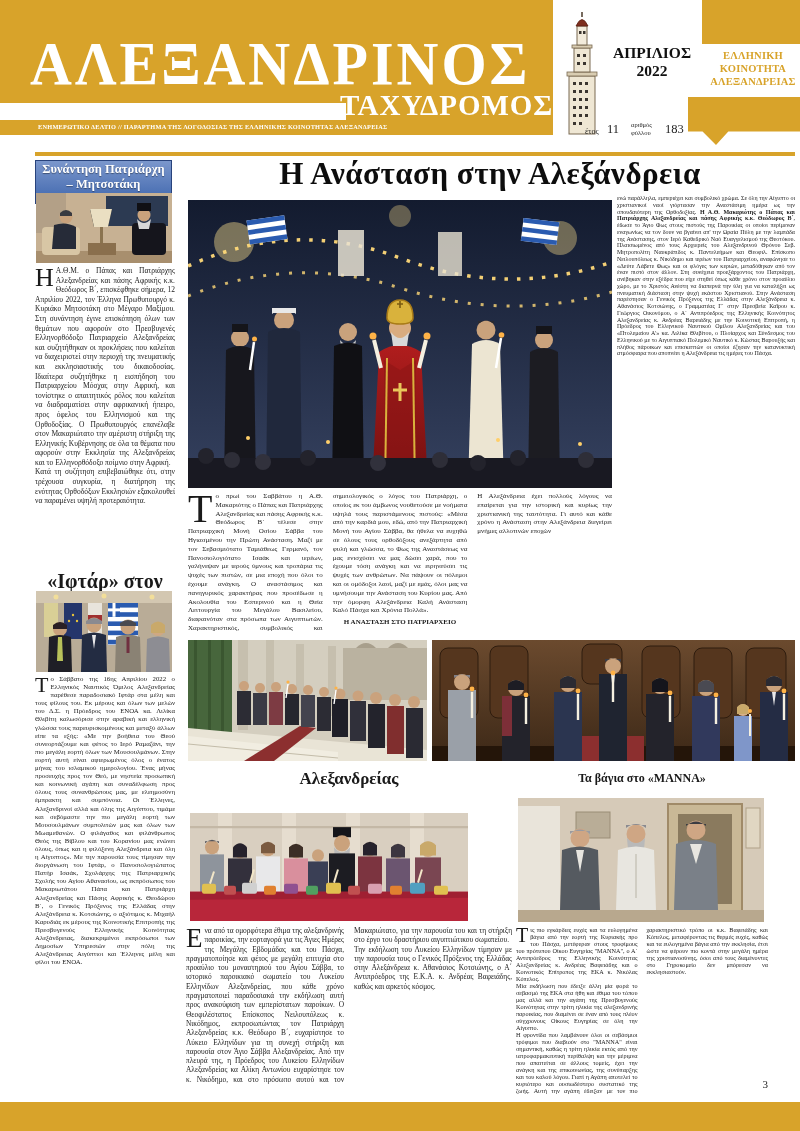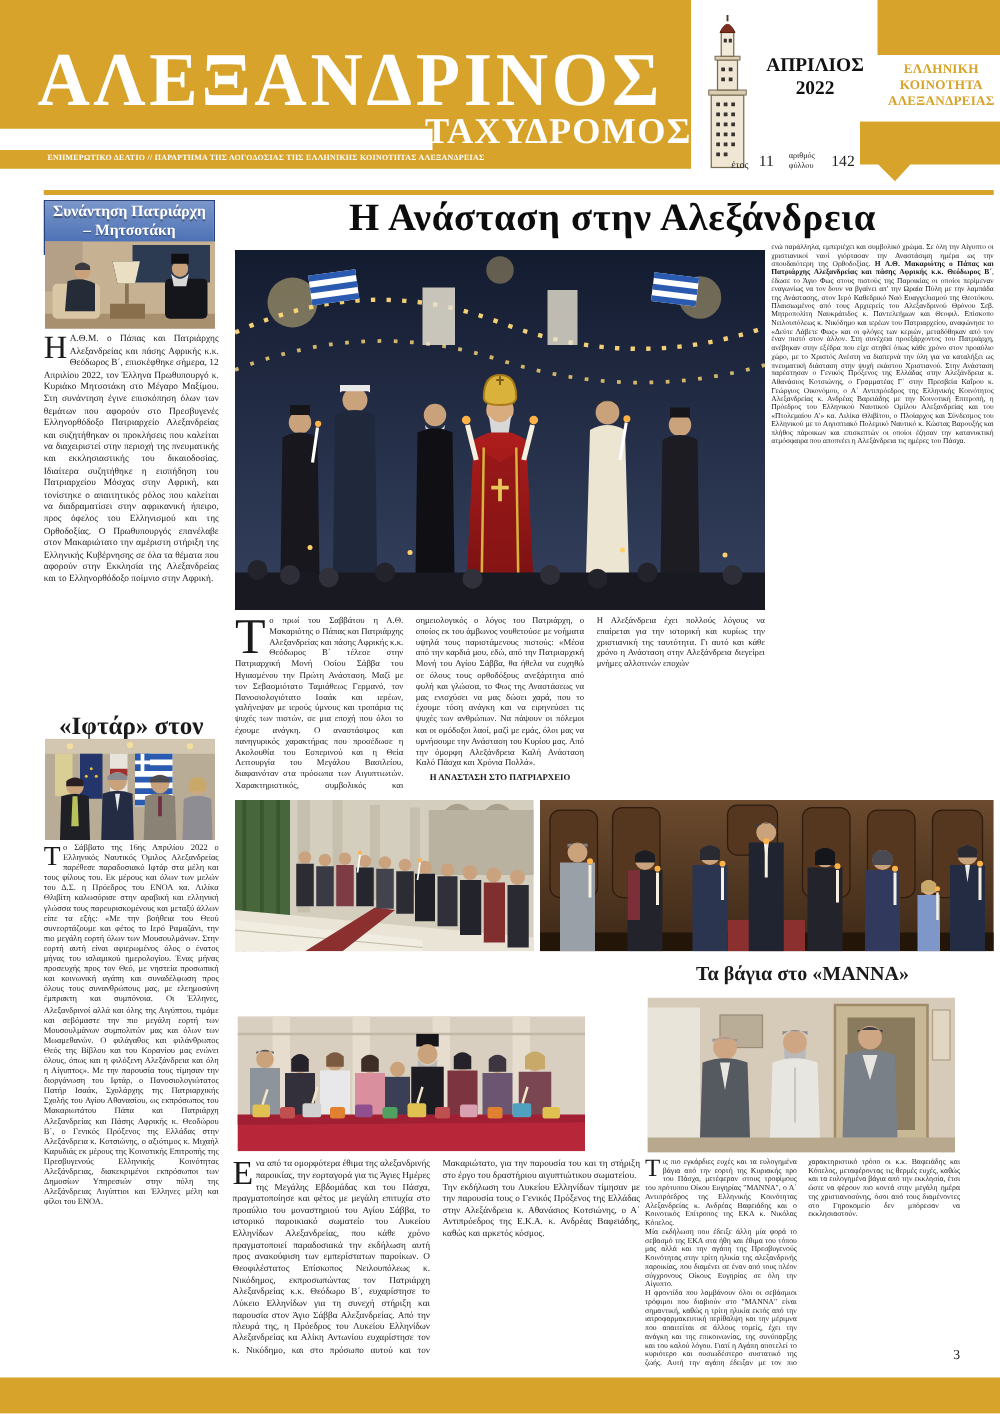--- a/index.html
+++ b/index.html
@@ -62,21 +62,21 @@
   .rightcol{left:617px;top:195px;width:178px;height:440px;font-size:6px;line-height:6.75px;
             text-align:justify;overflow:hidden;}
 
   
   .eort-title{left:186px;top:769px;width:326px;text-align:center;font-weight:bold;
               font-size:17px;line-height:20px;}
   .photo-eort{left:190px;top:813px;width:278px;height:108px;}
   .eort-text{left:186px;top:926px;width:326px;height:164px;font-size:7.4px;line-height:9.3px;
              text-align:justify;column-count:2;column-gap:10px;column-fill:auto;overflow:hidden;}
   .eort-text .dc{font-size:27px;line-height:22px;}
-  .manna-title{left:516px;top:771px;width:252px;text-align:center;font-weight:bold;font-size:16px;}
+  .manna-title{left:516px;top:771px;width:252px;text-align:center;font-weight:bold;font-size:12px;}
   .photo-manna{left:518px;top:798px;width:246px;height:124px;}
   .manna-text{left:516px;top:926px;width:252px;height:168px;font-size:6.2px;line-height:7px;
               text-align:justify;column-count:2;column-gap:9px;column-fill:auto;overflow:hidden;}
   .manna-text .dc{font-size:20px;line-height:16px;}
 
   .page-num{left:740px;top:1078px;width:28px;text-align:right;font-size:11px;color:#222;}
   .gold-footer{left:0;top:1102px;width:800px;height:29px;background:#d8a32a;}
   b{font-weight:bold;}
 </style>
 </head>
@@ -129,21 +129,21 @@
     <div class="abs issue-month">
       <div>ΑΠΡΙΛΙΟΣ</div>
       <div>2022</div>
     </div>
     <div class="abs meta-etos-label">έτος</div>
     <div class="abs meta-etos-val">11</div>
     <div class="abs meta-issue-label">
       <div>αριθμός</div>
       <div>φύλλου</div>
     </div>
-    <div class="abs meta-issue-val">142</div>
+    <div class="abs meta-issue-val">183</div>
 
     <div class="abs org-goldtop"></div>
     <div class="abs org-name">
       <div>ΕΛΛΗΝΙΚΗ</div>
       <div>ΚΟΙΝΟΤΗΤΑ</div>
       <div>ΑΛΕΞΑΝΔΡΕΙΑΣ</div>
     </div>
     <div class="abs org-ribbon"></div>
   </header>
 
@@ -169,20 +169,21 @@
       <path d="M24 20 Q30 14 36 20 L36 23 L24 23 Z" fill="#3a3a40"></path>
       <path d="M18 32 Q30 28 40 34 L40 56 L16 56 Z" fill="#262b38"></path>
       <rect x="96" y="30" width="34" height="32" rx="4" fill="#15151c"></rect>
       <circle cx="108" cy="22" r="6.5" fill="#c9a27c"></circle>
       <path d="M101 26 Q108 34 115 26 L113 36 L103 36 Z" fill="#d8d8d8"></path>
       <rect x="101" y="10" width="14" height="8" fill="#101014"></rect>
     </svg>
 
     <div class="abs art1">
       <p><span class="dc">Η</span><span>Α.Θ.Μ. ο Πάπας και Πατριάρχης Αλεξανδρείας και πάσης Αφρικής κ.κ. Θεόδωρος Β΄, επισκέφθηκε σήμερα, 12 Απριλίου 2022, τον Έλληνα Πρωθυπουργό κ. Κυριάκο Μητσοτάκη στο Μέγαρο Μαξίμου. Στη συνάντηση έγινε επισκόπηση όλων των θεμάτων που αφορούν στο Πρεσβυγενές Ελληνορθόδοξο Πατριαρχείο Αλεξανδρείας και συζητήθηκαν οι προκλήσεις που καλείται να διαχειριστεί στην περιοχή της πνευματικής και εκκλησιαστικής του δικαιοδοσίας. Ιδιαίτερα συζητήθηκε η εισπήδηση του Πατριαρχείου Μόσχας στην Αφρική, και τονίστηκε ο απαιτητικός ρόλος που καλείται να διαδραματίσει στην αφρικανική ήπειρο, προς όφελος του Ελληνισμού και της Ορθοδοξίας. Ο Πρωθυπουργός επανέλαβε στον Μακαριώτατο την αμέριστη στήριξη της Ελληνικής Κυβέρνησης σε όλα τα θέματα που αφορούν στην Εκκλησία της Αλεξανδρείας και το Ελληνορθόδοξο ποίμνιο στην Αφρική.</span></p>
+      <p>Κατά τη συζήτηση επιβεβαιώθηκε ότι, στην τρέχουσα συγκυρία, η διατήρηση της ενότητας Ορθοδόξων Εκκλησιών εξακολουθεί να παραμένει υψηλή προτεραιότητα.</p>
     </div>
 
     <div class="abs iftar-title">«Ιφτάρ» στον ΕΝΟΑ</div>
 
     <svg class="abs photo photo-enoa" viewBox="0 0 136 81" preserveAspectRatio="none">
       <rect width="136" height="81" fill="#b9ac97"></rect>
       <rect y="0" width="136" height="12" fill="#d3c7b1"></rect>
       <circle cx="20" cy="6" r="2.5" fill="#f2de9a"></circle>
         <circle cx="68" cy="5" r="2.5" fill="#f2de9a"></circle>
         <circle cx="116" cy="6" r="2.5" fill="#f2de9a"></circle>
@@ -445,20 +446,21 @@
         <rect x="328" y="52" width="28" height="69" fill="#242c44"></rect>
           <polygon points="340,52 344,52 342,66" fill="#e8e8ea"></polygon>
         <line x1="352" y1="80" x2="352" y2="54" stroke="#f5f0e0" stroke-width="2.4"></line>
           <circle cx="352" cy="51" r="2.4" fill="#ffb347"></circle>
       </g>
     </svg>
   </main>
 
   <section>
     <div class="abs eort-title">
+      <div>Αλεξανδρείας</div>
     </div>
 
     <svg class="abs photo photo-eort" viewBox="0 0 278 107" preserveAspectRatio="none">
       <rect width="278" height="107" fill="#d9cfc0"></rect>
       <rect x="28" y="0" width="14" height="80" fill="#e6ddcf"></rect>
         <rect x="92" y="0" width="14" height="80" fill="#e6ddcf"></rect>
       <rect x="156" y="0" width="14" height="80" fill="#e6ddcf"></rect>
         <rect x="220" y="0" width="14" height="80" fill="#e6ddcf"></rect>
       <line x1="0" y1="14" x2="278" y2="14" stroke="#c4b8a6" stroke-width="2"></line>
       <g>

